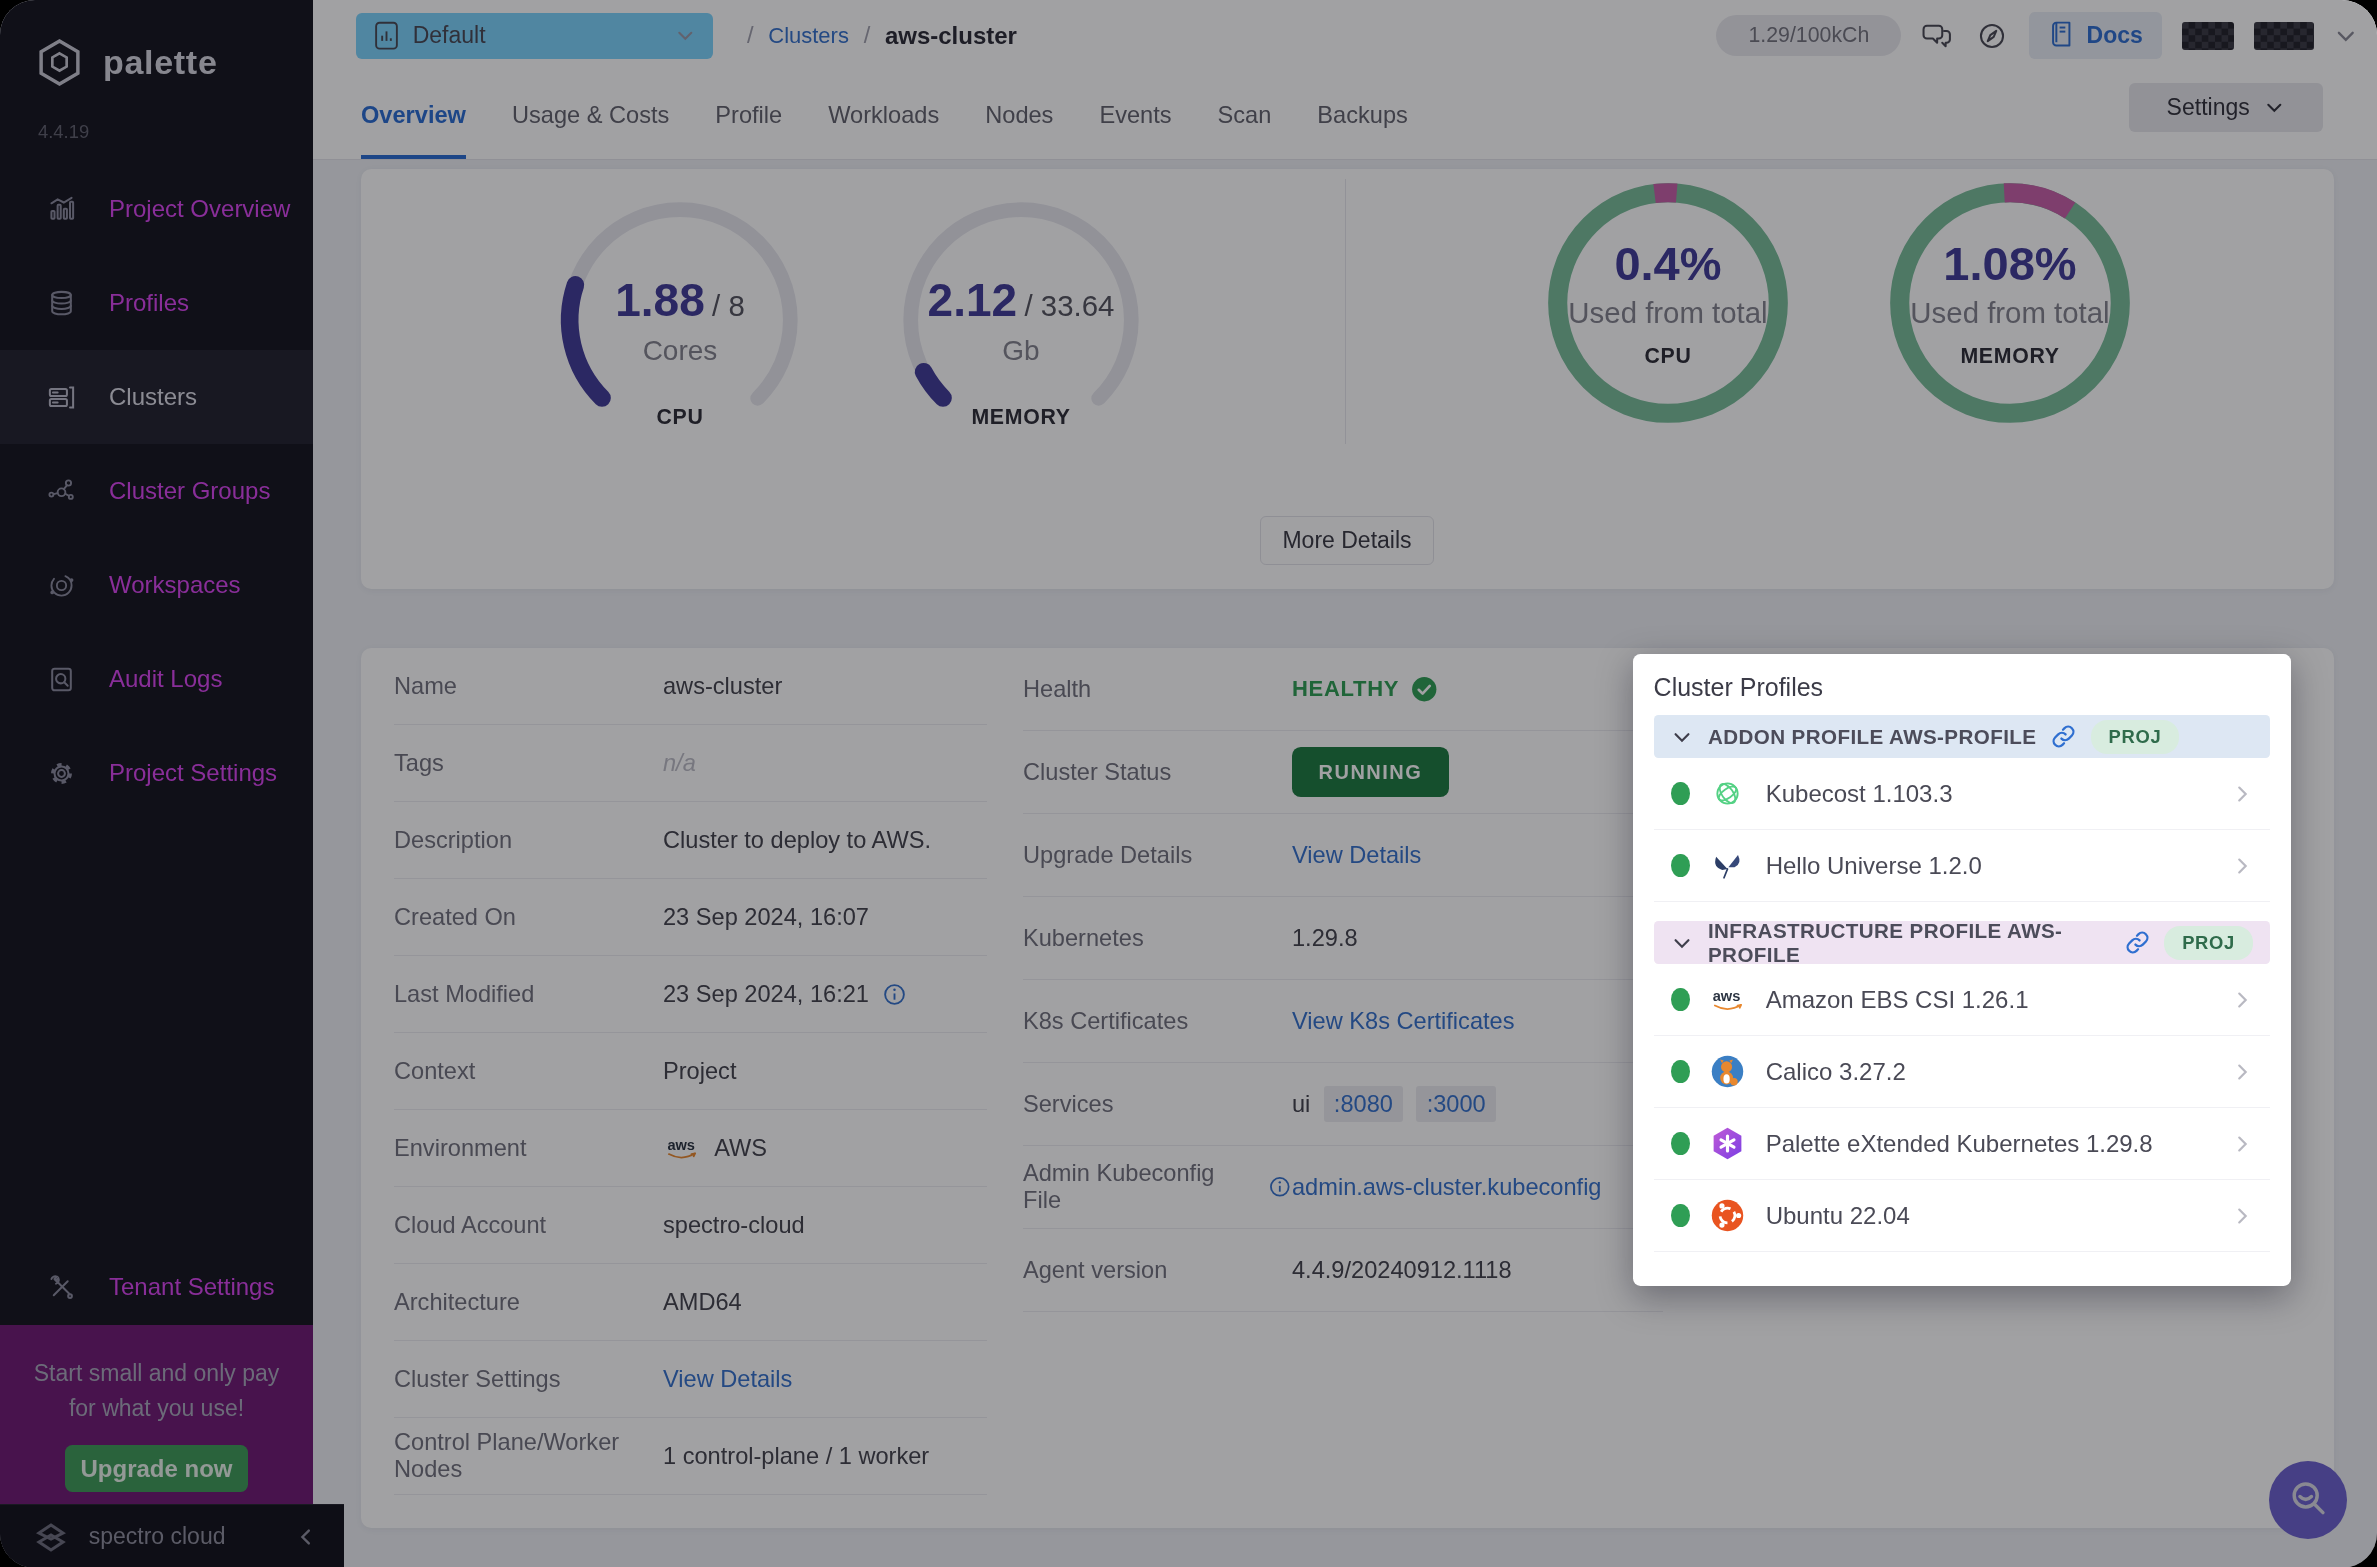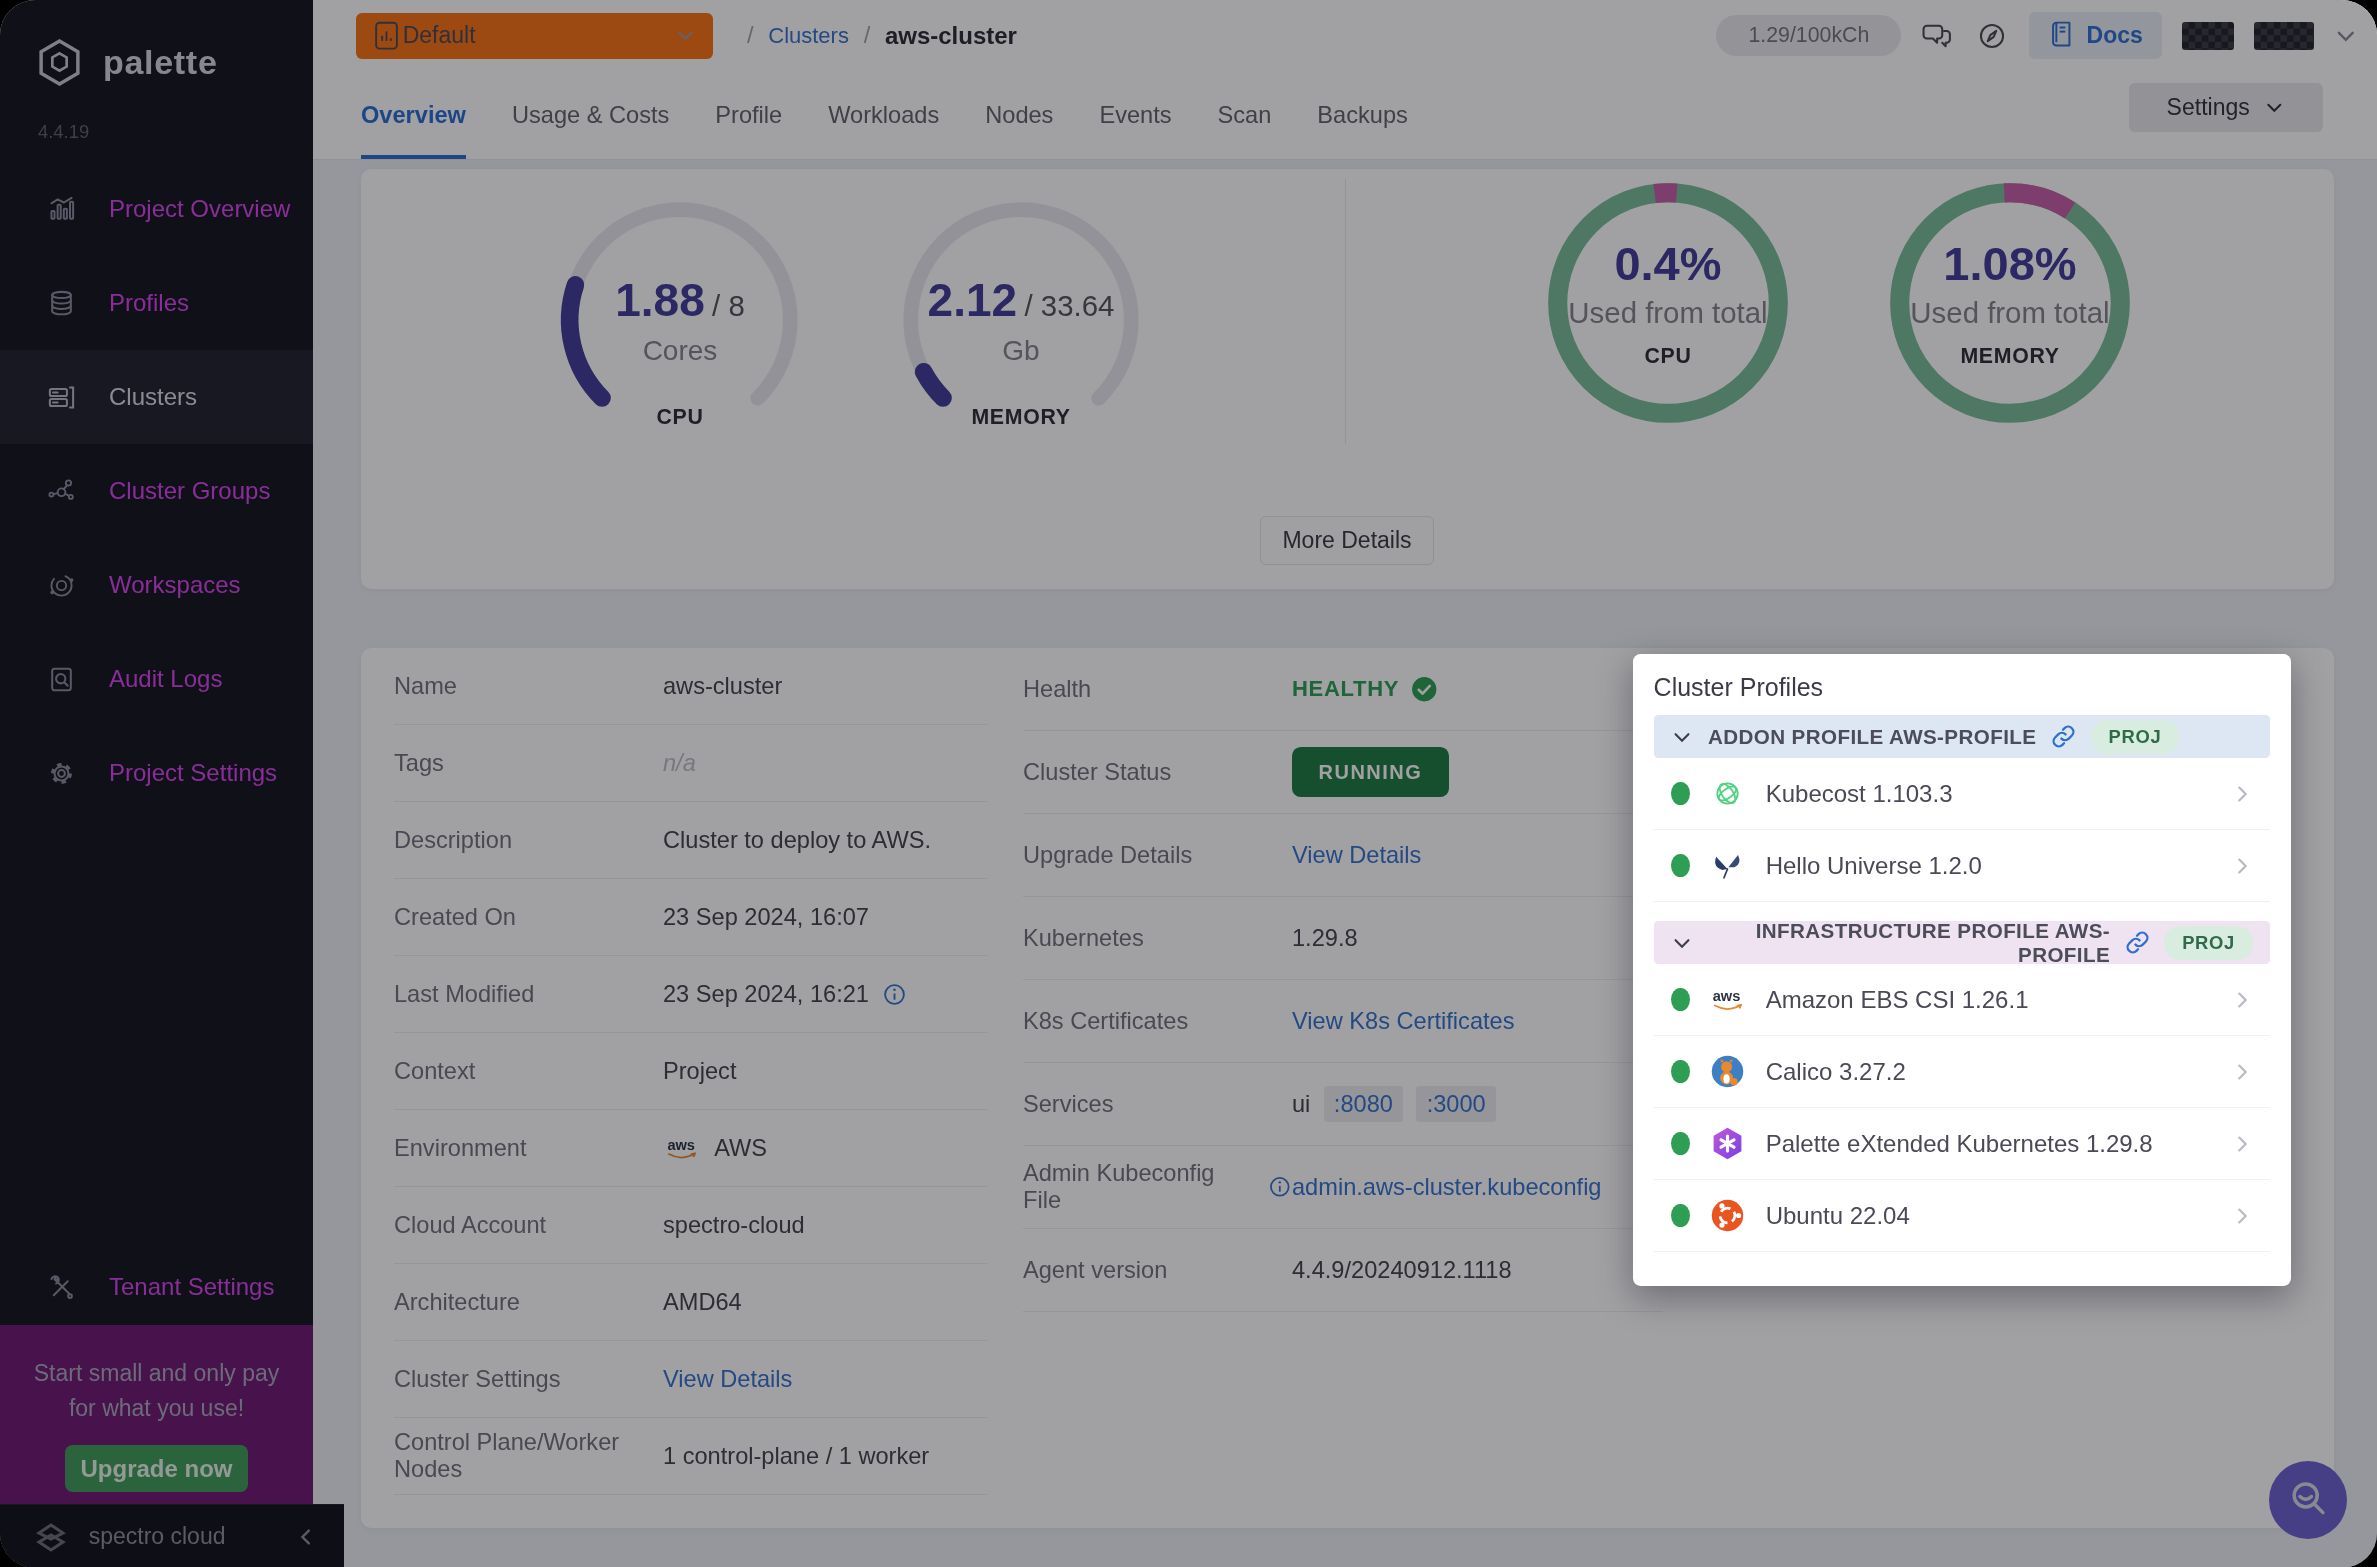--- a/index.html
+++ b/index.html
@@ -25,22 +25,22 @@
   .promo-text{font-size:23px;color:#a9a9bb;text-align:center;line-height:35px;}
   .upgrade-btn{display:block;margin:19px auto 0 auto;width:183px;height:47px;border:none;border-radius:7.4px;
                background:#3f9b59;color:#e8f3ea;font-size:24px;font-weight:600;font-family:inherit;cursor:pointer;}
   .side-footer{position:absolute;bottom:0;left:0;width:100%;height:63px;border-top:0.7px solid #24242f;
                display:flex;align-items:center;gap:17.7px;padding-left:31px;background:#13131c;}
   .side-footer .sf-label{font-size:23px;color:#8f8f9e;}
   .collapse{margin-left:53px;color:#8f8f9e;}
 
   
   .topbar{position:absolute;left:313px;top:0;width:2065px;height:71px;background:#ffffff;z-index:5;}
-  .proj-select{position:absolute;left:43px;top:12.5px;width:357px;height:46px;background:#f97316;border-radius:5.9px;
-               display:flex;align-items:center;gap:4px;padding:0 17.7px;box-sizing:border-box;cursor:pointer;}
+  .proj-select{position:absolute;left:43px;top:12.5px;width:357px;height:46px;background:#7dd3fc;border-radius:5.9px;
+               display:flex;align-items:center;gap:14px;padding:0 17.7px;box-sizing:border-box;cursor:pointer;}
   .proj-select .ps-label{font-size:23px;color:#4a4a55;flex:1;}
   .crumb{position:absolute;left:434px;top:0;height:71px;display:flex;align-items:center;gap:14.7px;}
   .crumb .sep{font-size:23.6px;color:#a0a0ad;}
   .crumb .root{font-size:22px;color:#3672cc;cursor:pointer;}
   .crumb .cur{font-size:24px;font-weight:600;color:#2c2c37;}
   .topbar-right{position:absolute;right:20.6px;top:0;height:71px;display:flex;align-items:center;gap:20px;}
   .usage-pill{background:#e9e9ee;border-radius:22px;height:41px;display:flex;align-items:center;
               padding:0 32px;font-size:21.3px;color:#74747f;}
   .docs-btn{display:flex;align-items:center;gap:11.8px;background:#e8edf5;border-radius:5.9px;height:47px;
             padding:0 19px;cursor:pointer;}
@@ -114,21 +114,21 @@
   .copy-btn{width:46px;height:46px;border:1.5px solid #d9d9e2;border-radius:7.4px;background:#fff;
             display:flex;align-items:center;justify-content:center;cursor:pointer;}
 
   
   .profiles-panel{position:absolute;left:1633px;top:654px;width:658px;height:632px;background:#fff;
                   border-radius:7.4px;box-shadow:0 10.3px 35px rgba(10,10,25,0.35);z-index:60;
                   padding:19px 20.6px;box-sizing:border-box;overflow:hidden;}
   .pp-title{font-size:25px;color:#3b3b47;margin-bottom:13.2px;}
   .pp-header{height:43px;border-radius:4.4px;display:flex;align-items:center;gap:14.7px;padding:0 17.7px;cursor:pointer;}
   .pp-header.blue{background:#dde7f3;}
-  .pp-header.purple{background:#efe3f2;margin-top:19px;text-align:right;}
+  .pp-header.purple{background:#efe3f2;margin-top:19px;}
   .pp-header .hname{font-size:20.6px;font-weight:600;color:#4c4c5a;letter-spacing:0.4px;}
   .proj-badge{background:#d8ecdf;color:#2f6b4b;font-size:18.4px;font-weight:700;letter-spacing:0.7px;
               padding:5.9px 17.7px;border-radius:16px;}
   .profile-row{height:71px;display:flex;align-items:center;gap:19px;padding:0 17.7px;
                border-bottom:1.5px solid #f0f0f4;cursor:pointer;}
   .status-dot{width:18.4px;height:23px;border-radius:50%;background:#2f9e55;flex:none;}
   .p-logo{width:38px;height:38px;flex:none;display:flex;align-items:center;justify-content:center;}
   .p-name{font-size:24px;color:#4a4a56;flex:1;}
   .chev-r{color:#b9b9c2;flex:none;}
 

